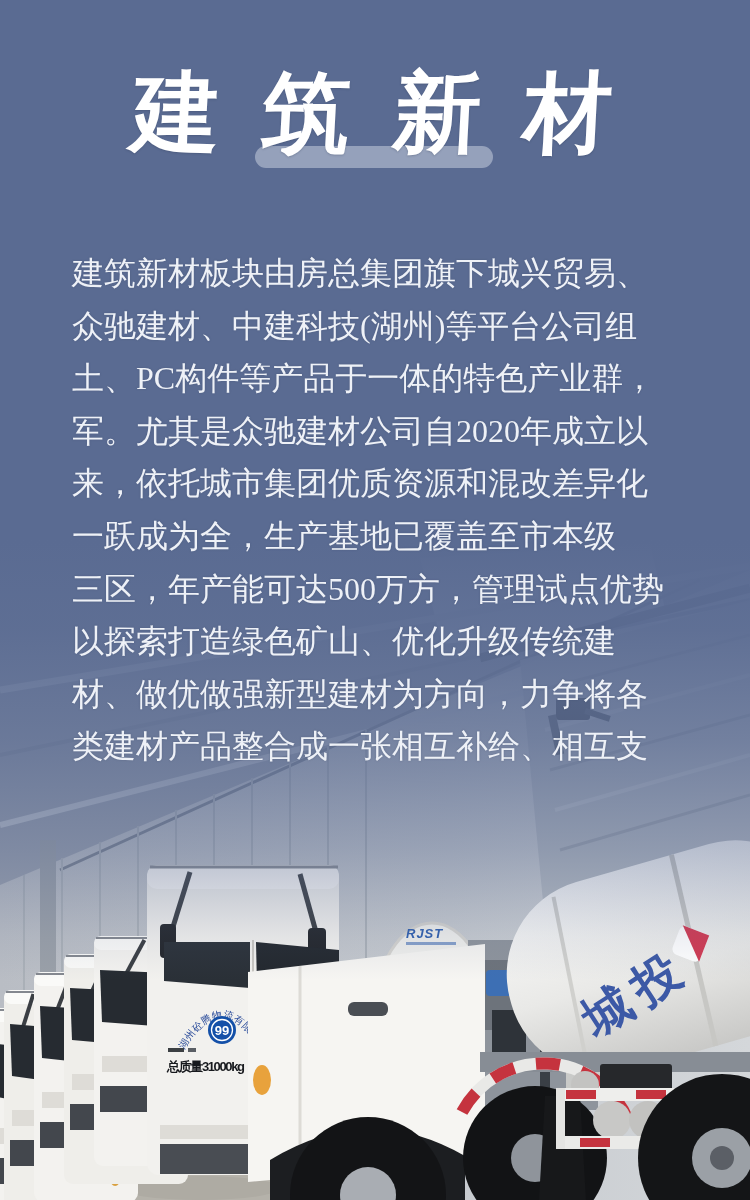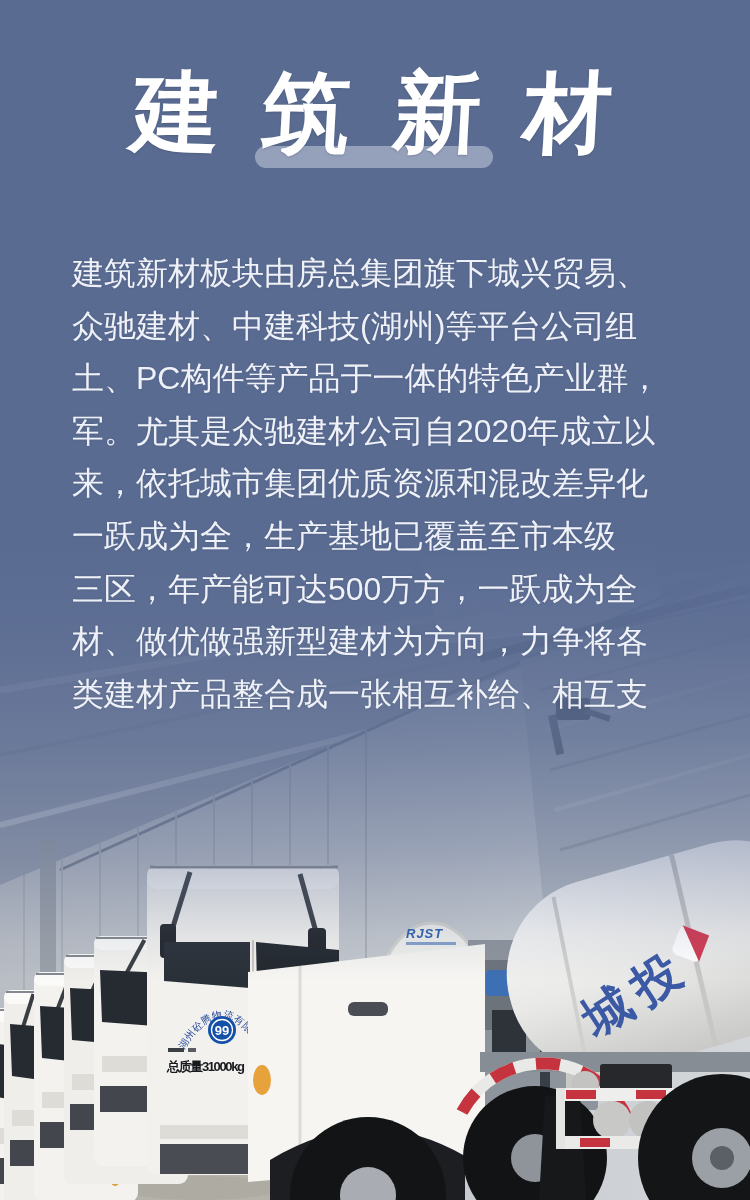--- a/index.html
+++ b/index.html
@@ -32,21 +32,21 @@
     position:relative;display:inline-block;color:#ffffff;
     font-family:"DejaVu Serif","Liberation Serif",serif;
     font-size:88px;line-height:120px;font-weight:bold;letter-spacing:6px;
     transform:skewX(-3deg);
     text-shadow:0 1px 2px rgba(40,50,75,0.25);
   }
   
   .article{position:absolute;left:72px;top:247px;width:620px;z-index:5;}
   .article .line{
     color:#eef1f7;font-size:32px;line-height:52.6px;letter-spacing:0px;
-    white-space:nowrap;text-shadow:0 0 2px rgba(55,66,95,0.35);
+    white-space:nowrap;text-shadow:0 0 2px rgba(55,66,95,0.35);font-family:Liberation Serif, serif;
   }
 </style>
 </head>
 <body>
 
 <div class="page">
 
   <div class="photo">
     <svg width="750" height="660" viewBox="0 0 750 660">
       <defs>
@@ -281,18 +281,19 @@
     <div class="title-text">建 筑 新 材</div>
   </div>
 
   <div class="article">
       <div class="line">建筑新材板块由房总集团旗下城兴贸易、</div>
       <div class="line">众驰建材、中建科技(湖州)等平台公司组</div>
       <div class="line">土、PC构件等产品于一体的特色产业群，</div>
       <div class="line">军。尤其是众驰建材公司自2020年成立以</div>
       <div class="line">来，依托城市集团优质资源和混改差异化</div>
       <div class="line">一跃成为全，生产基地已覆盖至市本级</div>
-      <div class="line">三区，年产能可达500万方，一跃成为全</div>
+      <div class="line">三区，年产能可达500万方，管理试点优势</div>
+      <div class="line">以探索打造绿色矿山、优化升级传统建</div>
       <div class="line">材、做优做强新型建材为方向，力争将各</div>
       <div class="line">类建材产品整合成一张相互补给、相互支</div>
     </div>
 
 </div>
 
 </body></html>

